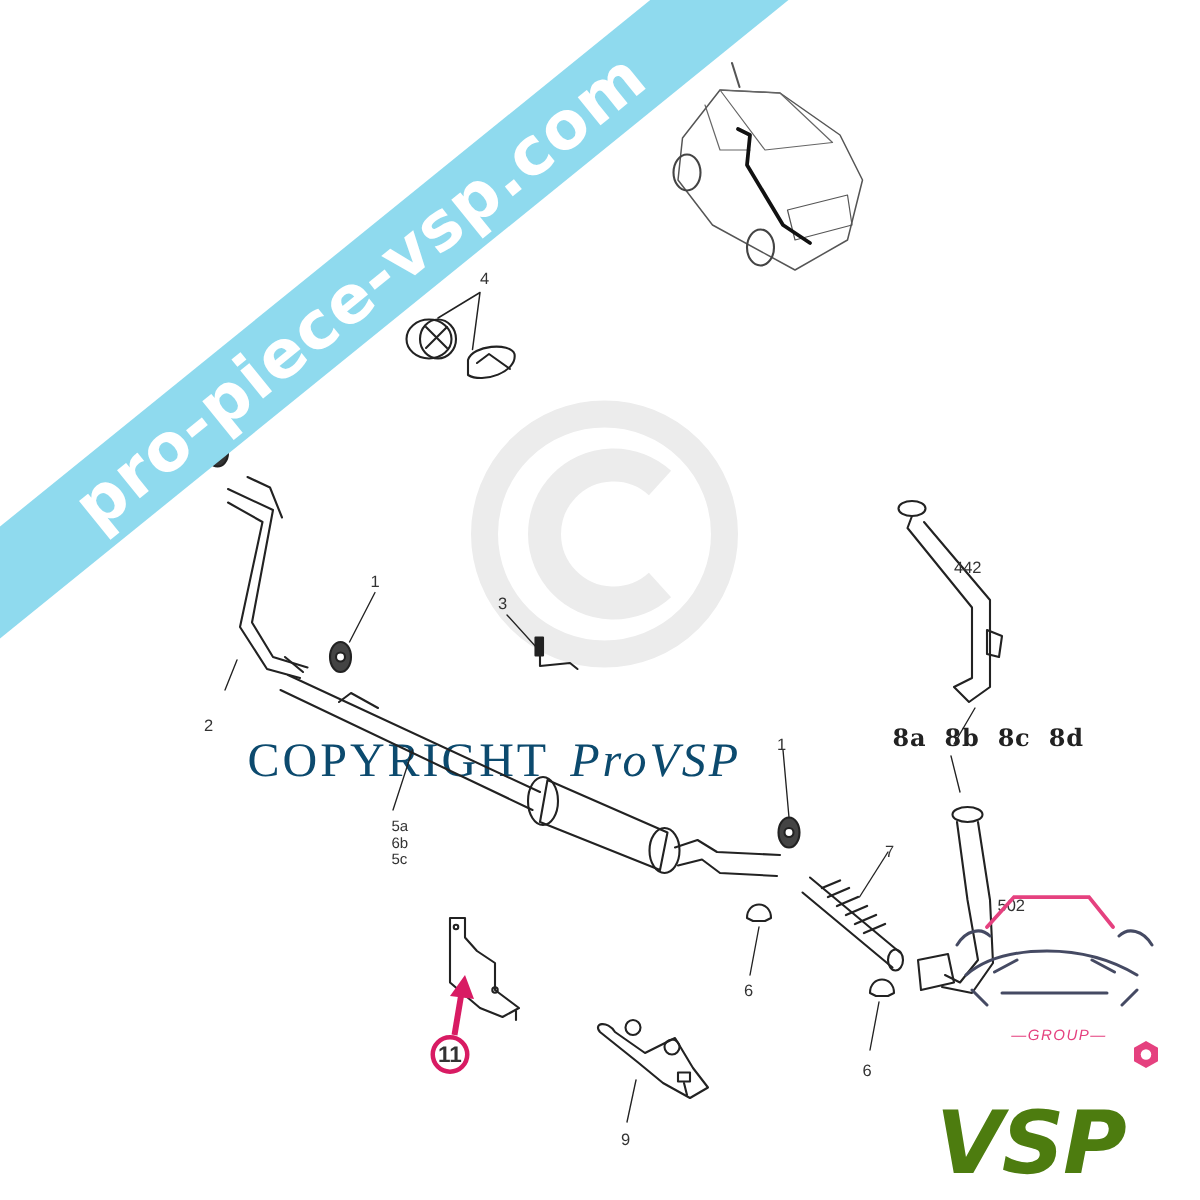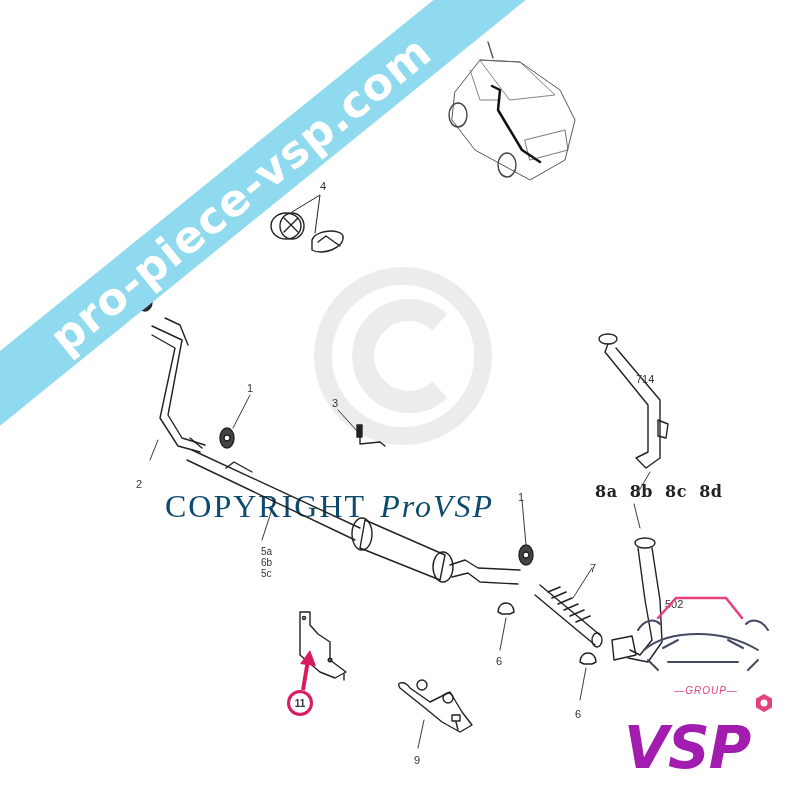--- a/index.html
+++ b/index.html
@@ -8,22 +8,22 @@
   .lbl{position:absolute;font-family:"Liberation Sans",sans-serif;font-size:11px;color:#333;line-height:1;}
   .lbl-bold{font-family:"DejaVu Serif",serif;font-weight:bold;font-size:16px;color:#222;letter-spacing:0.5px;}
   .stack{position:absolute;font-size:10px;color:#333;line-height:11px;text-align:left;font-family:"Liberation Sans",sans-serif;}
   .banner{position:absolute;left:-140px;top:165px;width:760px;height:58px;background:#8fdaee;transform:rotate(-39deg);transform-origin:center center;display:flex;align-items:center;justify-content:center;}
   .banner span{color:#ffffff;font-family:"DejaVu Sans",sans-serif;font-size:44px;font-weight:bold;letter-spacing:1px;}
   .copyright-text{position:absolute;left:165px;top:488px;font-family:Liberation Serif, serif;font-size:32px;color:#0c4a6e;letter-spacing:2px;white-space:nowrap;}
   .copyright-text .brand{font-style:italic;margin-left:14px;}
   .logo{position:absolute;left:618px;top:590px;width:170px;height:190px;}
   .logo .group{position:absolute;left:38px;top:95px;width:100px;text-align:center;font-size:10px;font-style:italic;font-weight:normal;color:#e5417f;letter-spacing:1px;}
   .logo .pro{position:absolute;left:4px;top:92px;font-size:64px;font-weight:bold;font-style:italic;color:#454a63;font-family:"DejaVu Sans",sans-serif;letter-spacing:-2px;}
-  .logo .vsp{position:absolute;left:6px;top:124px;font-size:58px;font-weight:bold;font-style:italic;color:#a21caf;font-family:"DejaVu Sans",sans-serif;letter-spacing:-1px;}
-  .callout{position:absolute;left:287px;top:690px;width:26px;height:26px;border:3px solid #d81b63;border-radius:50%;box-sizing:border-box;display:flex;align-items:center;justify-content:center;font-size:10px;font-weight:bold;color:#333;background:#fff;}
+  .logo .vsp{position:absolute;left:6px;top:138px;font-size:58px;font-weight:bold;font-style:italic;color:#4d7c0f;font-family:"DejaVu Sans",sans-serif;letter-spacing:-1px;}
+  .callout{position:absolute;left:287px;top:690px;width:26px;height:26px;border:3px solid #d81b63;border-radius:50%;box-sizing:border-box;display:flex;align-items:center;justify-content:center;font-size:15px;font-weight:bold;color:#333;background:#fff;}
 </style>
 </head>
 <body>
 
 <div class="stage">
 
   <svg width="800" height="800" style="position:absolute;left:0;top:0;">
     <circle cx="403" cy="356" r="80" fill="none" stroke="#ececec" stroke-width="18"></circle>
     <path d="M440 322 A46 46 0 1 0 440 390" fill="none" stroke="#ececec" stroke-width="22"></path>
   </svg>
@@ -155,21 +155,21 @@
   <span class="lbl" style="left:320px;top:181px;">4</span>
   <span class="lbl" style="left:247px;top:383px;">1</span>
   <span class="lbl" style="left:518px;top:492px;">1</span>
   <span class="lbl" style="left:140px;top:243px;">1</span>
   <span class="lbl" style="left:136px;top:479px;">2</span>
   <span class="lbl" style="left:332px;top:398px;">3</span>
   <span class="lbl" style="left:496px;top:656px;">6</span>
   <span class="lbl" style="left:575px;top:709px;">6</span>
   <span class="lbl" style="left:590px;top:563px;">7</span>
   <span class="lbl" style="left:414px;top:755px;">9</span>
-  <span class="lbl" style="left:636px;top:374px;">714</span>
+  <span class="lbl" style="left:636px;top:374px;">442</span>
   <span class="lbl" style="left:645px;top:599px;margin-left:20px;">502</span>
 
   <div class="stack" style="left:261px;top:546px;">
     <div>5a</div>
     <div>6b</div>
     <div>5c</div>
   </div>
 
   <div class="lbl lbl-bold" style="left:595px;top:484px;white-space:nowrap;">
     <span>8a</span>&nbsp;&nbsp;<span>8b</span>&nbsp;&nbsp;<span>8c</span>&nbsp;&nbsp;<span>8d</span>

